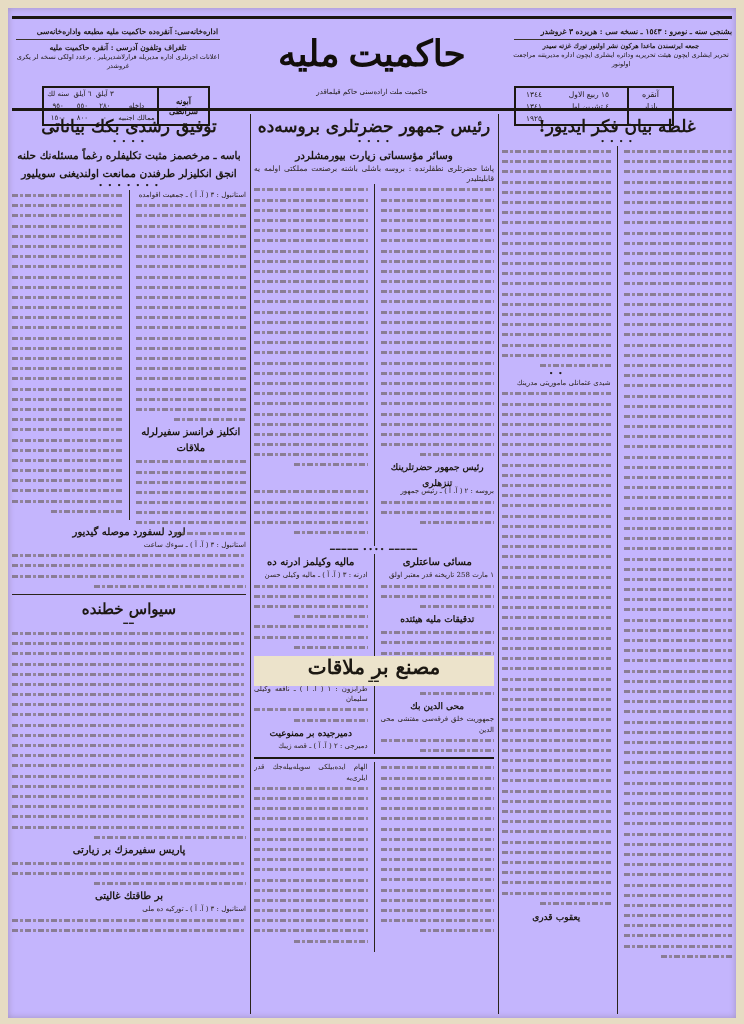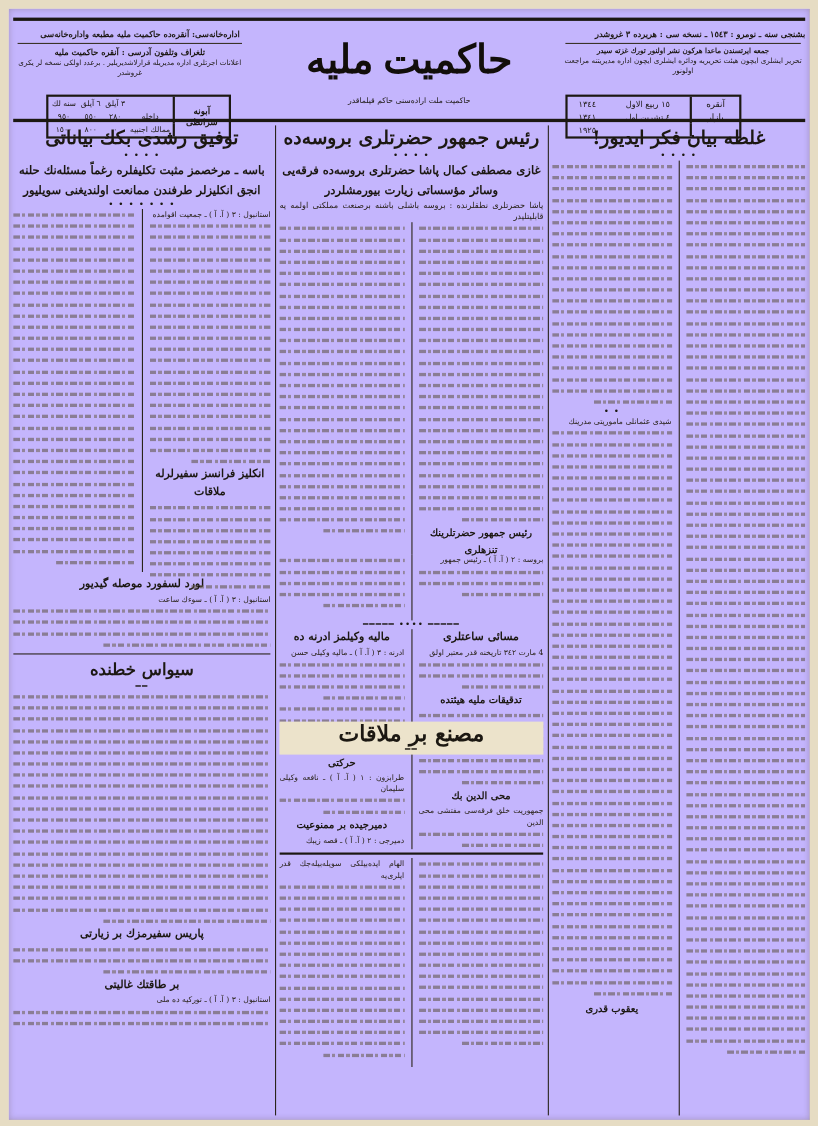--- a/index.html
+++ b/index.html
@@ -264,21 +264,20 @@
     <div class="body-text">استانبول : ٣ ( آ. آ ) ـ توركيه ده ملى</div>
     <div class="filler">
         <span></span>
         <span></span>
       </div>
   </div>
 
   <div class="col rtl" style="left:246px;width:240px;height:900px;">
     <div class="headline">رئيس جمهور حضرتلرى بروسەدە</div>
     <div class="dots">• • • •</div>
-    <div class="subhead" style="font-size:10.5px;">غازى مصطفى كمال پاشا حضرتلرى بروسەدە فرقه‌يى</div>
     <div class="subhead" style="font-size:10.5px;">وسائر مؤسساتى زيارت بيورمشلردر</div>
     <div class="body-text" style="font-size:7.5px;">پاشا حضرتلرى نطقلرندە : بروسه باشلى باشنه برصنعت مملكتى اولمه يه قابليتليدر</div>
     <div class="split" style="height:302px;">
       <div>
         <div class="filler">
           <span></span>
             <span></span>
             <span></span>
             <span></span>
             <span></span>
@@ -358,21 +357,21 @@
             <span></span>
             <span></span>
             <span class="short"></span>
           </div>
       </div>
     </div>
     <div class="dots">━━━━━ •••• ━━━━━</div>
     <div class="split" style="height:200px;">
       <div>
         <div class="smallhead">مسائى ساعتلرى</div>
-        <div class="body-text">4 مارت ٣٤٢ تاريخنه قدر معتبر اولق</div>
+        <div class="body-text">١ مارت 258 تاريخنه قدر معتبر اولق</div>
         <div class="filler">
             <span></span>
             <span></span>
             <span class="short"></span>
           </div>
         <div class="smallhead" style="font-size:9px;">تدقيقات مليه هيئتده</div>
         <div class="filler">
             <span></span>
             <span></span>
             <span></span>

